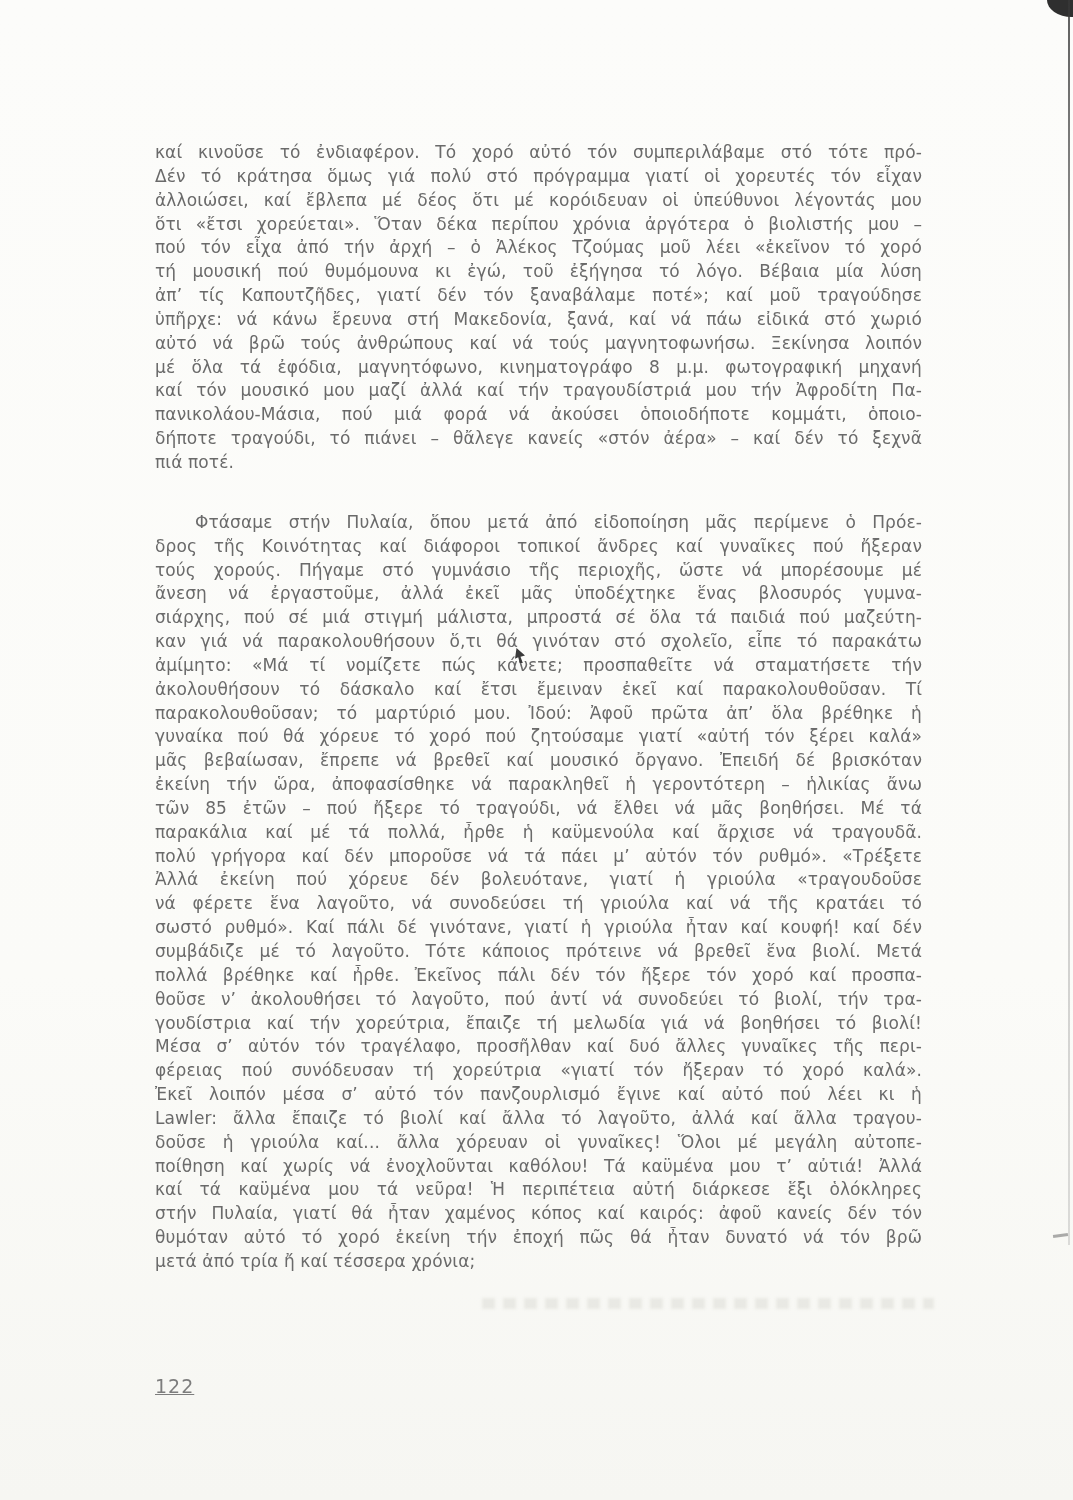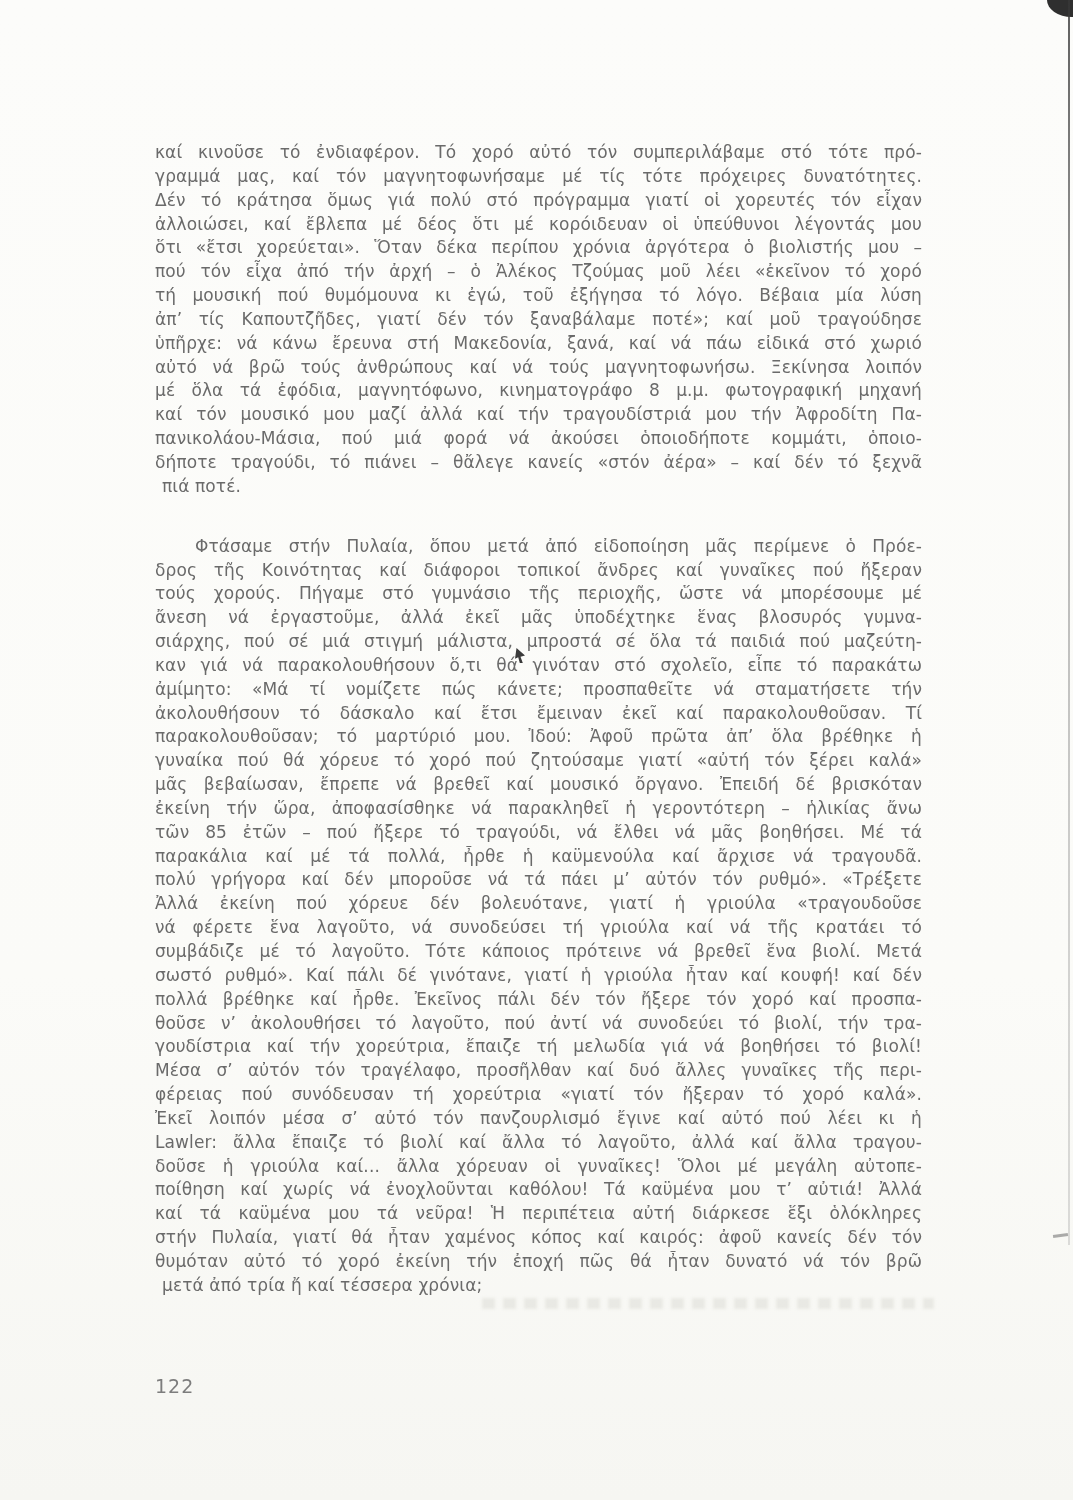--- a/index.html
+++ b/index.html
@@ -17,29 +17,30 @@
     left: 155px;
     top: 141px;
     width: 767px;
     font-size: 17px;
     line-height: 23.84px;
     color: var(--ink, #6a6a6a);
     letter-spacing: 0.1px;
   }
   .para { margin: 0; }
   .line { text-align: justify; text-align-last: justify; overflow: hidden; }
-  .line.last { text-align-last: left; margin-left: 7px; }
+  .line.last { text-align-last: left; }
   .para-indent .line:first-child { text-indent: 40px; margin-top: 36px; }
   .page-number {
     position: absolute;
     left: 155px;
     top: 1375px;
     font-size: 19px;
     letter-spacing: 1px;
     color: var(--pagenum, #7d7d7d);
+    text-decoration: underline;
   }
   
   .corner-smudge {
     position: absolute;
     right: 0; top: 0;
     width: 26px; height: 17px;
     background: #2f2f2f;
     border-bottom-left-radius: 95% 100%;
   }
   .edge-line {
@@ -77,21 +78,20 @@
       transparent 13px, transparent 21px);
   }
 </style>
 </head>
 <body>
 
 <div class="page">
   <div class="text-block">
       <div class="para">
         <div class="line">καί κινοῦσε τό ἐνδιαφέρον. Τό χορό αὐτό τόν συμπεριλάβαμε στό τότε πρό-</div>
-        <div class="line">γραμμά μας, καί τόν μαγνητοφωνήσαμε μέ τίς τότε πρόχειρες δυνατότητες.</div>
         <div class="line">Δέν τό κράτησα ὅμως γιά πολύ στό πρόγραμμα γιατί οἱ χορευτές τόν εἶχαν</div>
         <div class="line">ἀλλοιώσει, καί ἔβλεπα μέ δέος ὅτι μέ κορόιδευαν οἱ ὑπεύθυνοι λέγοντάς μου</div>
         <div class="line">ὅτι «ἔτσι χορεύεται». Ὅταν δέκα περίπου χρόνια ἀργότερα ὁ βιολιστής μου –</div>
         <div class="line">πού τόν εἶχα ἀπό τήν ἀρχή – ὁ Ἀλέκος Τζούμας μοῦ λέει «ἐκεῖνον τό χορό</div>
         <div class="line">τή μουσική πού θυμόμουνα κι ἐγώ, τοῦ ἐξήγησα τό λόγο. Βέβαια μία λύση</div>
         <div class="line">ἀπ’ τίς Καπουτζῆδες, γιατί δέν τόν ξαναβάλαμε ποτέ»; καί μοῦ τραγούδησε</div>
         <div class="line">ὑπῆρχε: νά κάνω ἔρευνα στή Μακεδονία, ξανά, καί νά πάω εἰδικά στό χωριό</div>
         <div class="line">αὐτό νά βρῶ τούς ἀνθρώπους καί νά τούς μαγνητοφωνήσω. Ξεκίνησα λοιπόν</div>
         <div class="line">μέ ὅλα τά ἐφόδια, μαγνητόφωνο, κινηματογράφο 8 μ.μ. φωτογραφική μηχανή</div>
         <div class="line">καί τόν μουσικό μου μαζί ἀλλά καί τήν τραγουδίστριά μου τήν Ἀφροδίτη Πα-</div>
@@ -110,22 +110,22 @@
         <div class="line">ἀκολουθήσουν τό δάσκαλο καί ἔτσι ἔμειναν ἐκεῖ καί παρακολουθοῦσαν. Τί</div>
         <div class="line">παρακολουθοῦσαν; τό μαρτύριό μου. Ἰδού: Ἀφοῦ πρῶτα ἀπ’ ὅλα βρέθηκε ἡ</div>
         <div class="line">γυναίκα πού θά χόρευε τό χορό πού ζητούσαμε γιατί «αὐτή τόν ξέρει καλά»</div>
         <div class="line">μᾶς βεβαίωσαν, ἔπρεπε νά βρεθεῖ καί μουσικό ὄργανο. Ἐπειδή δέ βρισκόταν</div>
         <div class="line">ἐκείνη τήν ὥρα, ἀποφασίσθηκε νά παρακληθεῖ ἡ γεροντότερη – ἡλικίας ἄνω</div>
         <div class="line">τῶν 85 ἐτῶν – πού ἤξερε τό τραγούδι, νά ἔλθει νά μᾶς βοηθήσει. Μέ τά</div>
         <div class="line">παρακάλια καί μέ τά πολλά, ἦρθε ἡ καϋμενούλα καί ἄρχισε νά τραγουδᾶ.</div>
         <div class="line">πολύ γρήγορα καί δέν μποροῦσε νά τά πάει μ’ αὐτόν τόν ρυθμό». «Τρέξετε</div>
         <div class="line">Ἀλλά ἐκείνη πού χόρευε δέν βολευότανε, γιατί ἡ γριούλα «τραγουδοῦσε</div>
         <div class="line">νά φέρετε ἕνα λαγοῦτο, νά συνοδεύσει τή γριούλα καί νά τῆς κρατάει τό</div>
+        <div class="line">σωστό ρυθμό». Καί πάλι δέ γινότανε, γιατί ἡ γριούλα ἦταν καί κουφή! καί δέν</div>
         <div class="line">συμβάδιζε μέ τό λαγοῦτο. Τότε κάποιος πρότεινε νά βρεθεῖ ἕνα βιολί. Μετά</div>
-        <div class="line">σωστό ρυθμό». Καί πάλι δέ γινότανε, γιατί ἡ γριούλα ἦταν καί κουφή! καί δέν</div>
         <div class="line">πολλά βρέθηκε καί ἦρθε. Ἐκεῖνος πάλι δέν τόν ἤξερε τόν χορό καί προσπα-</div>
         <div class="line">θοῦσε ν’ ἀκολουθήσει τό λαγοῦτο, πού ἀντί νά συνοδεύει τό βιολί, τήν τρα-</div>
         <div class="line">γουδίστρια καί τήν χορεύτρια, ἔπαιζε τή μελωδία γιά νά βοηθήσει τό βιολί!</div>
         <div class="line">Μέσα σ’ αὐτόν τόν τραγέλαφο, προσῆλθαν καί δυό ἄλλες γυναῖκες τῆς περι-</div>
         <div class="line">φέρειας πού συνόδευσαν τή χορεύτρια «γιατί τόν ἤξεραν τό χορό καλά».</div>
         <div class="line">Ἐκεῖ λοιπόν μέσα σ’ αὐτό τόν πανζουρλισμό ἔγινε καί αὐτό πού λέει κι ἡ</div>
         <div class="line">Lawler: ἄλλα ἔπαιζε τό βιολί καί ἄλλα τό λαγοῦτο, ἀλλά καί ἄλλα τραγου-</div>
         <div class="line">δοῦσε ἡ γριούλα καί... ἄλλα χόρευαν οἱ γυναῖκες! Ὅλοι μέ μεγάλη αὐτοπε-</div>
         <div class="line">ποίθηση καί χωρίς νά ἐνοχλοῦνται καθόλου! Τά καϋμένα μου τ’ αὐτιά! Ἀλλά</div>
         <div class="line">καί τά καϋμένα μου τά νεῦρα! Ἡ περιπέτεια αὐτή διάρκεσε ἕξι ὁλόκληρες</div>

